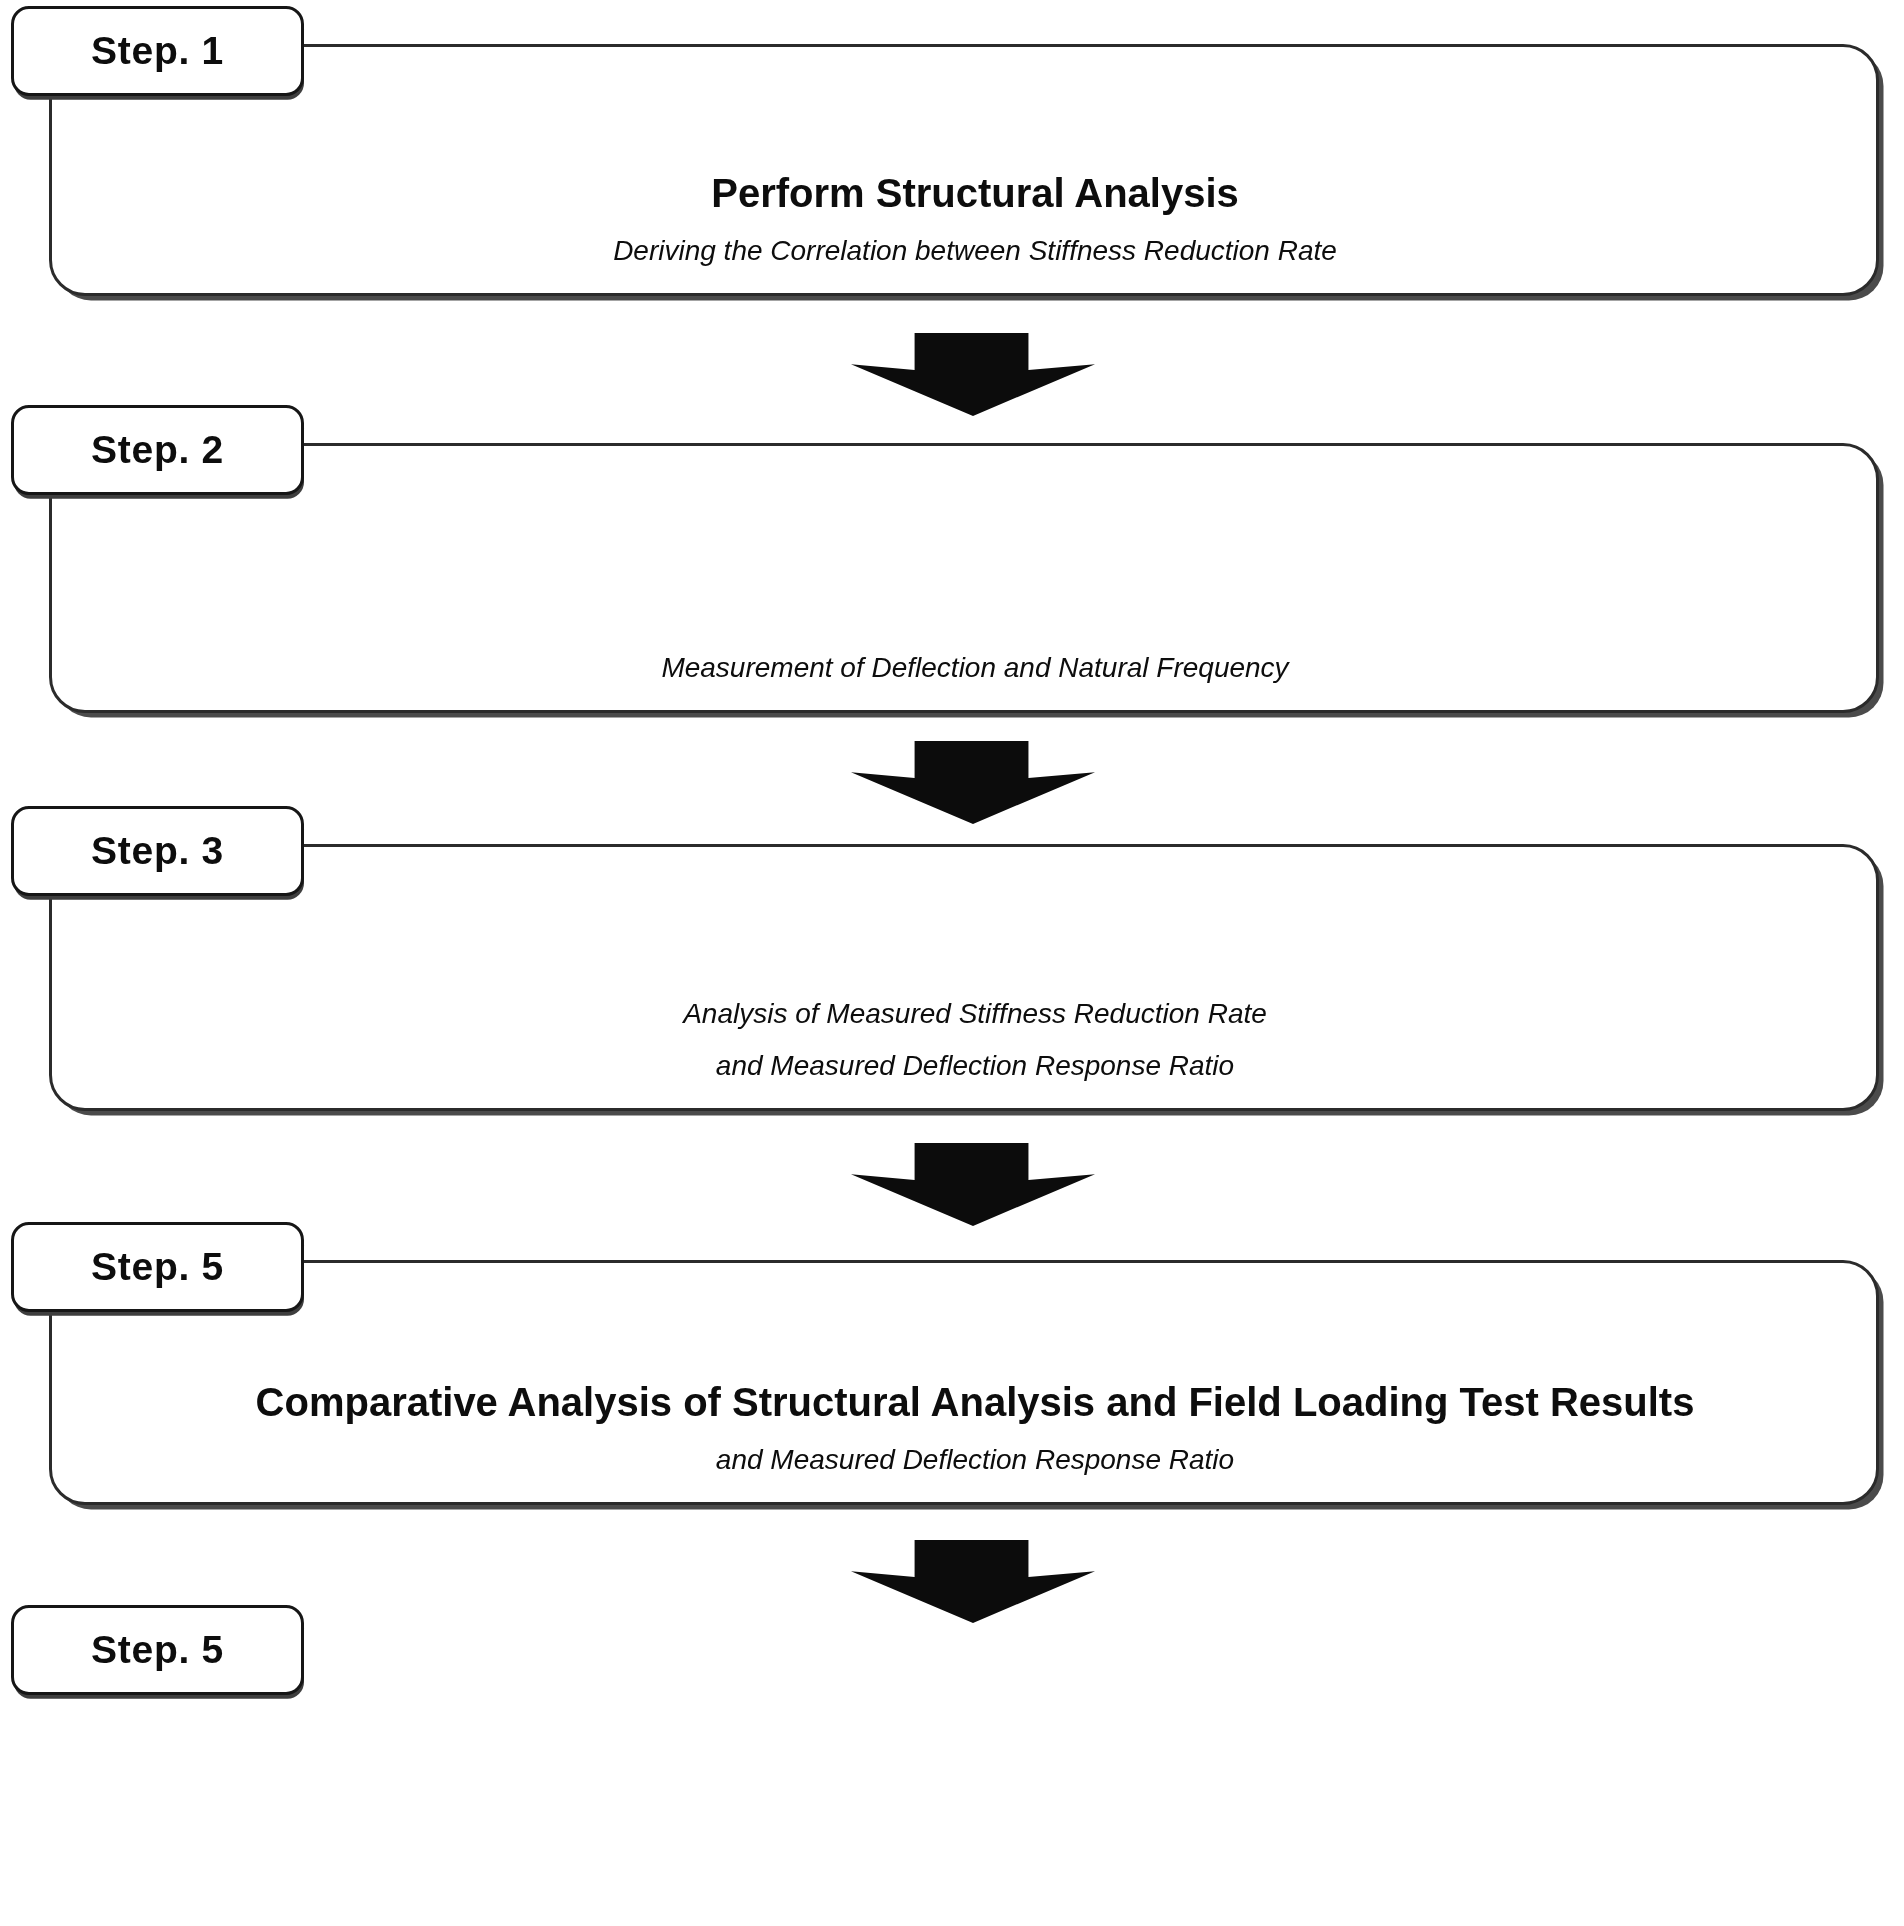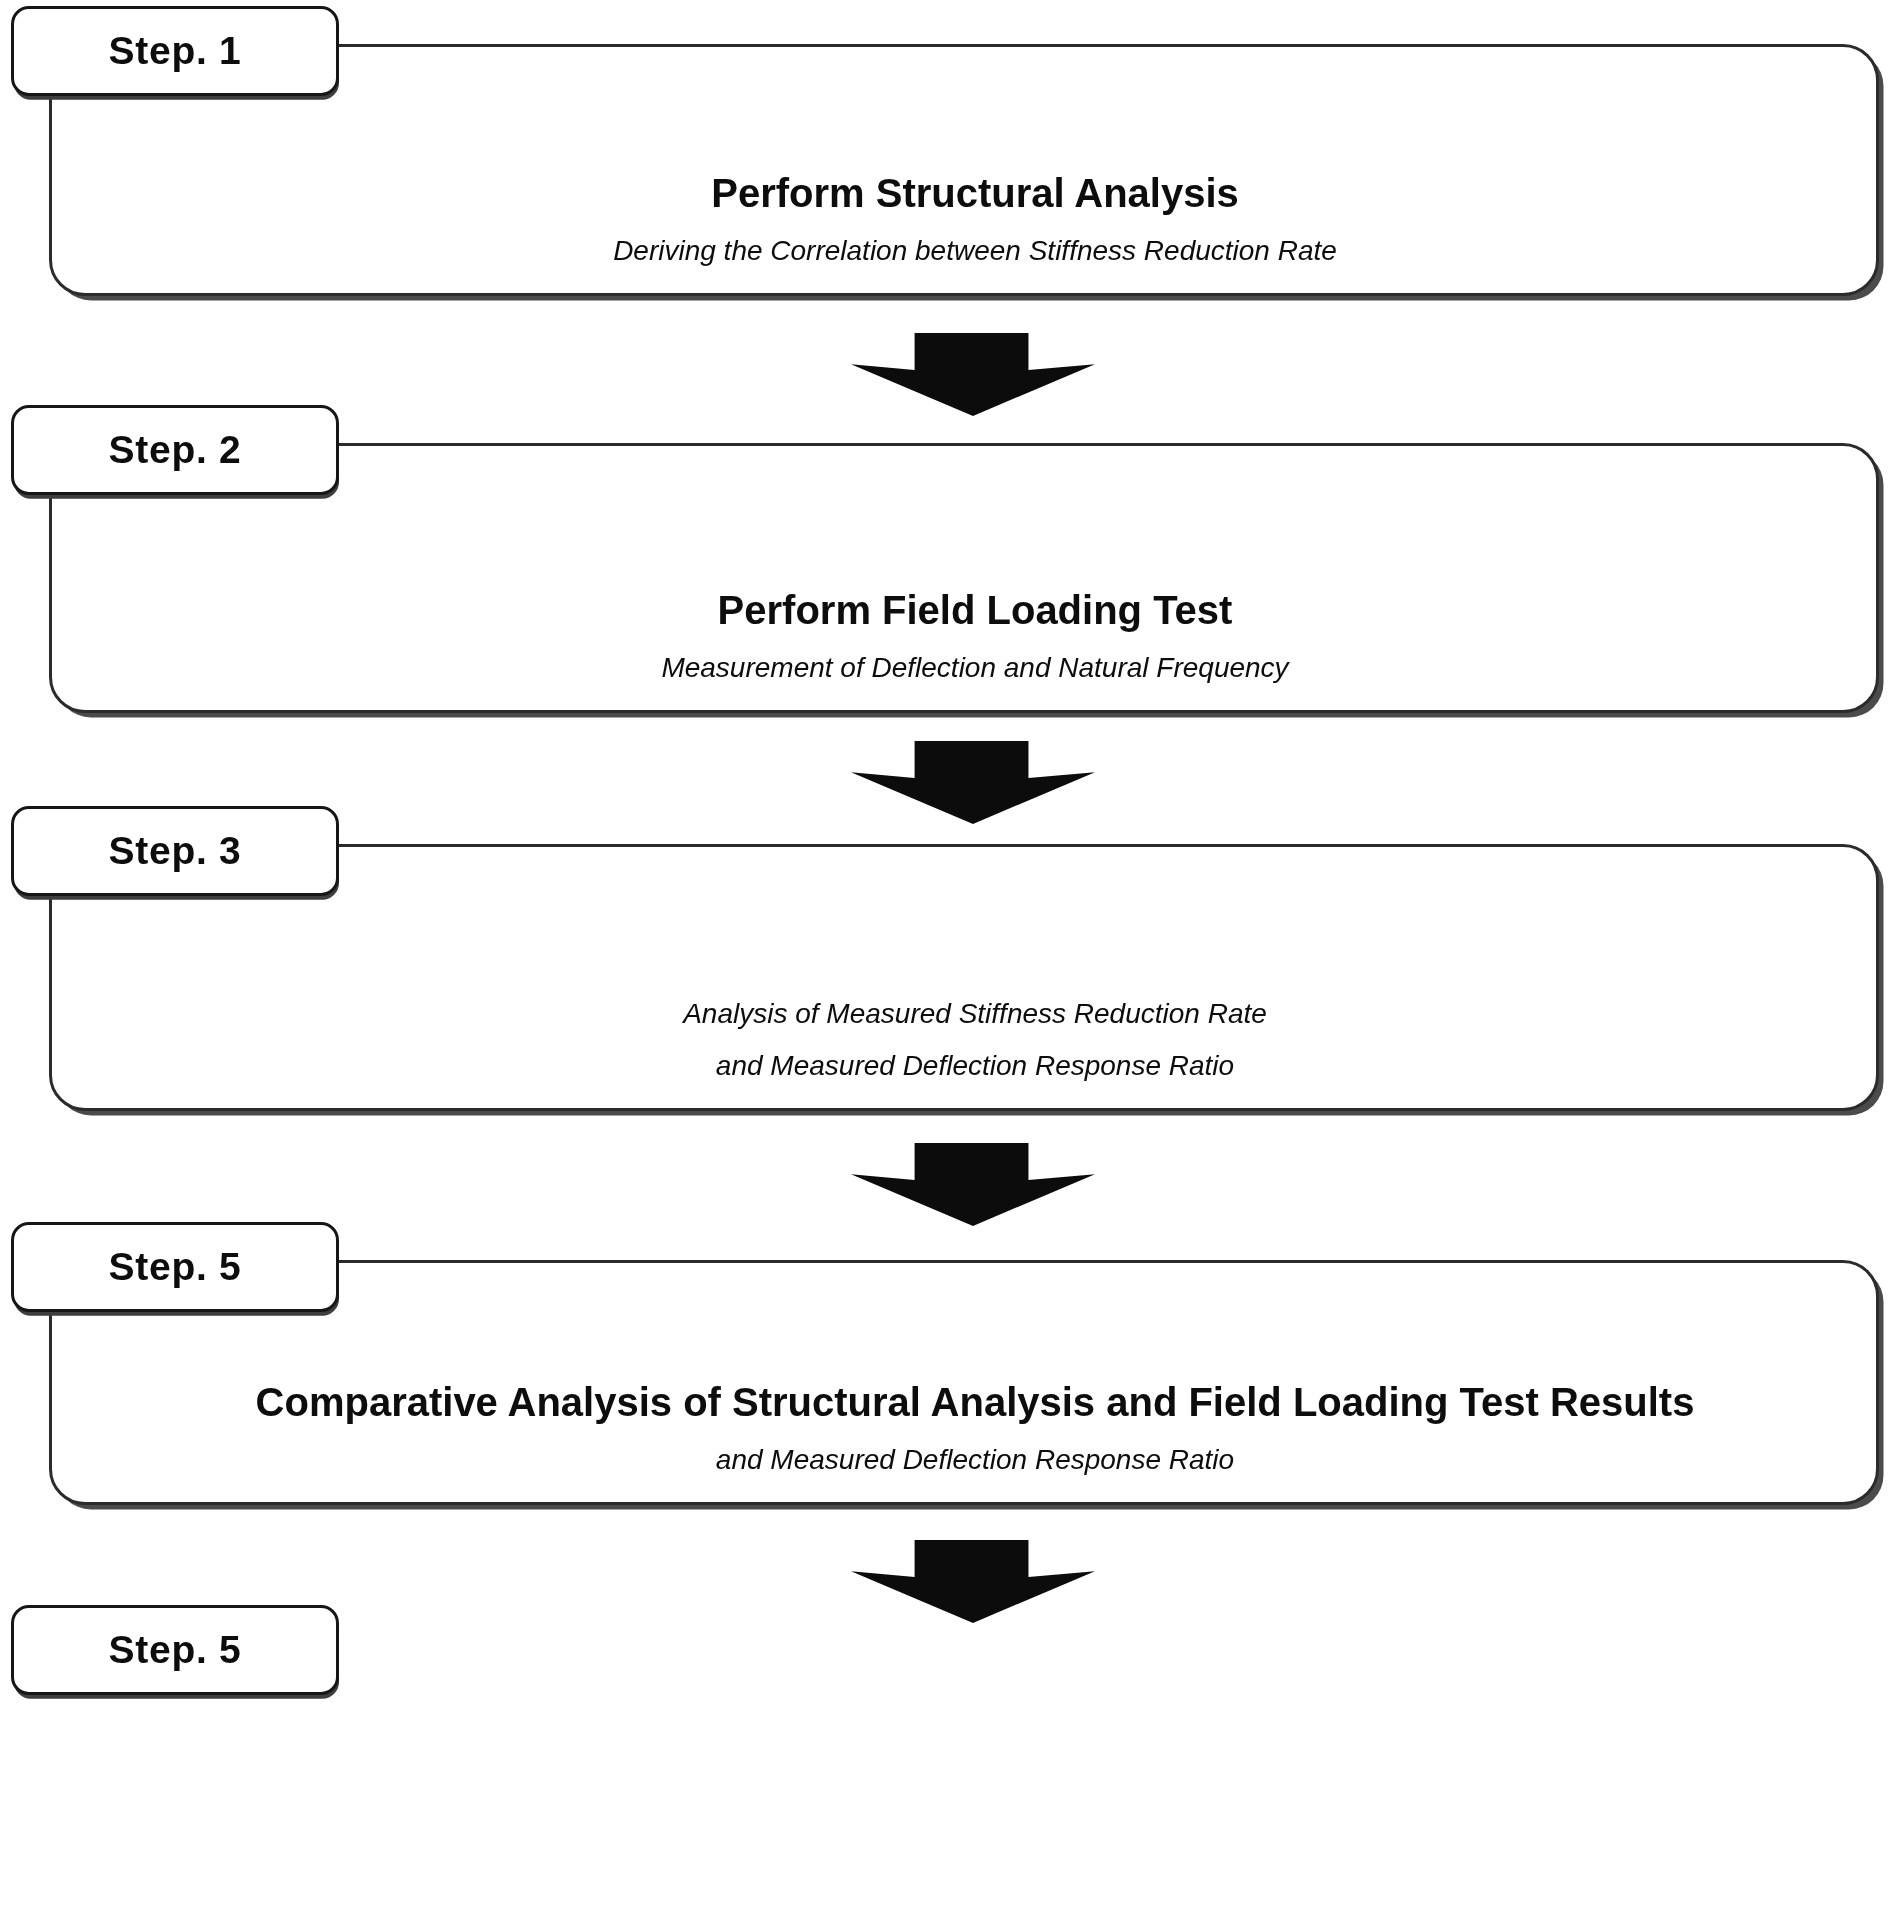--- a/index.html
+++ b/index.html
@@ -23,21 +23,21 @@
     border:3px solid #2b2b2b;
     border-radius:36px;
     box-shadow:6px 6px 0 -1.5px #4b4b4b;
     display:flex;flex-direction:column;justify-content:flex-end;align-items:center;
     text-align:center;
     padding:36px 37px 16.3px 59px;
     box-sizing:border-box;
   }
   .tab{
     position:absolute;left:11px;top:0;
-    width:328px;height:90px;
+    width:293px;height:90px;
     background:#ffffff;
     border:3px solid #161616;
     border-radius:18px;
     box-shadow:1.5px 5.2px 0 -1.5px #3e3e3e;
     display:flex;align-items:center;justify-content:center;
     z-index:2;
     box-sizing:border-box;
   }
   .tab span{font-size:39px;font-weight:bold;letter-spacing:0.7px;}
   .title{font-size:40px;font-weight:bold;line-height:52px;margin-bottom:6px;}
@@ -66,21 +66,20 @@
   </div>
 
   <div class="arrow a1">
     <svg width="244" height="83" viewBox="0 0 330 112" aria-hidden="true">
       <polygon points="86,0 240,0 240,50 330,42 165,112 0,42 86,50"></polygon>
     </svg>
   </div>
 
   <div class="step s2">
     <div class="box">
-      <div class="title">Perform Field Loading Test</div>
       <div class="subline">Measurement of Deflection and Natural Frequency</div>
     </div>
     <div class="tab">
       <span>Step. 2</span>
     </div>
   </div>
 
   <div class="arrow a2">
     <svg width="244" height="83" viewBox="0 0 330 112" aria-hidden="true">
       <polygon points="86,0 240,0 240,50 330,42 165,112 0,42 86,50"></polygon>

